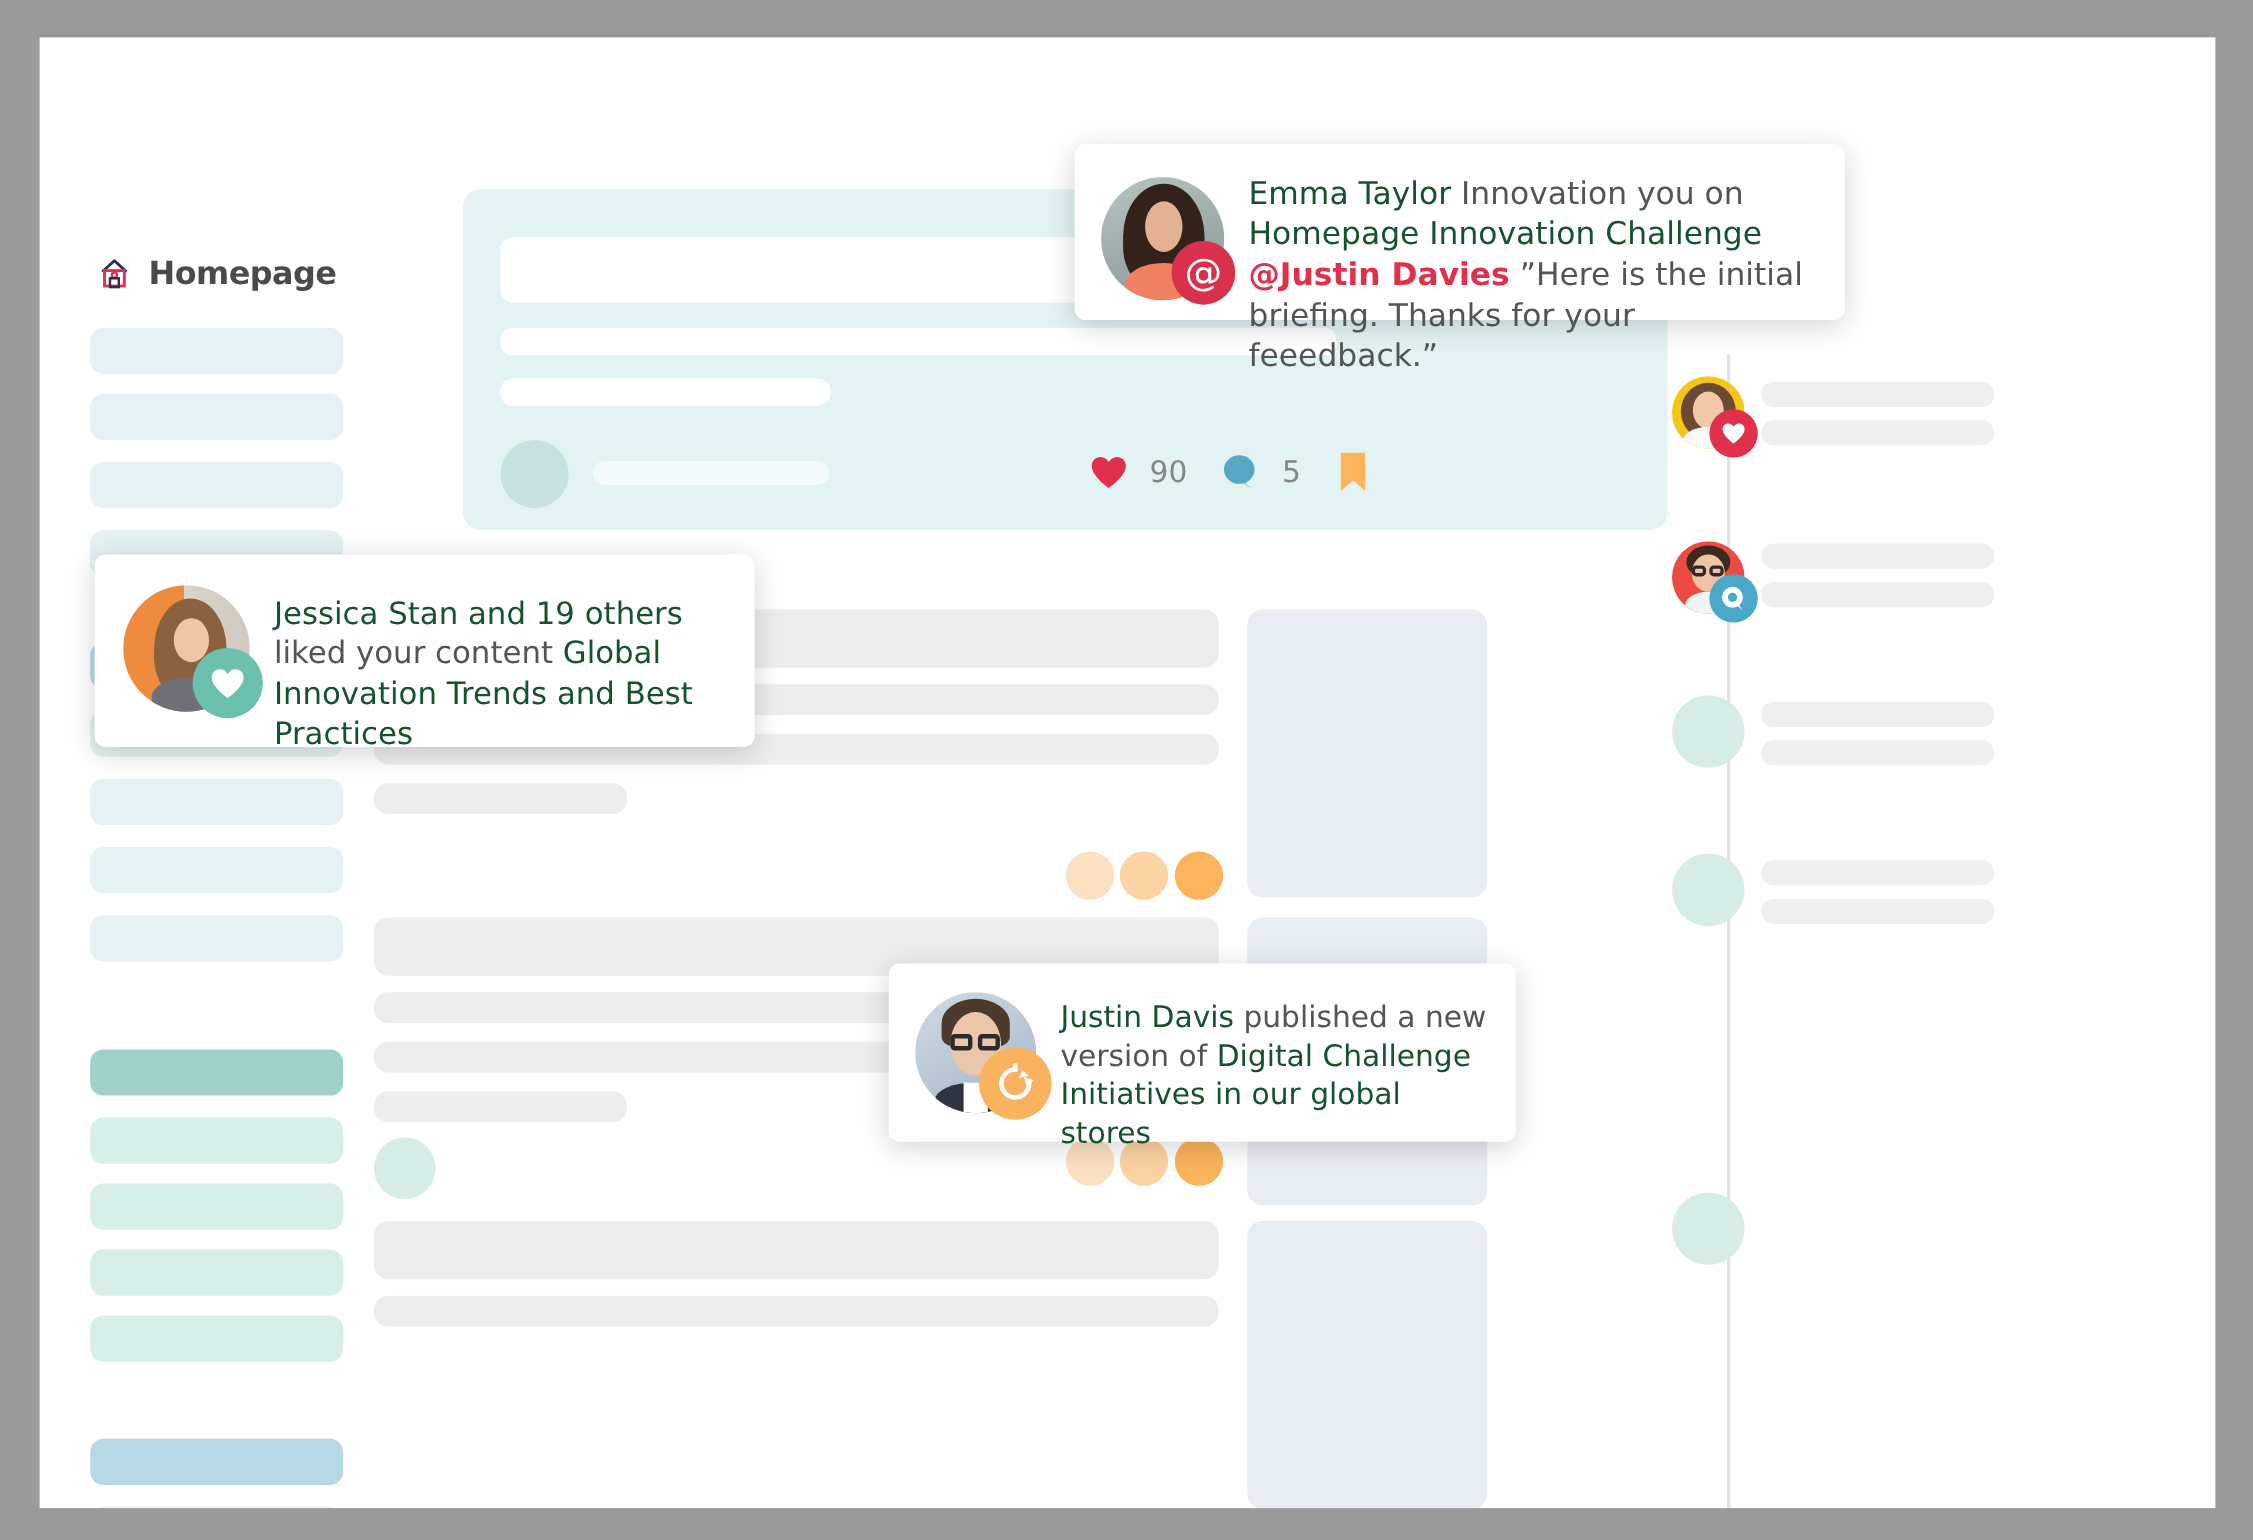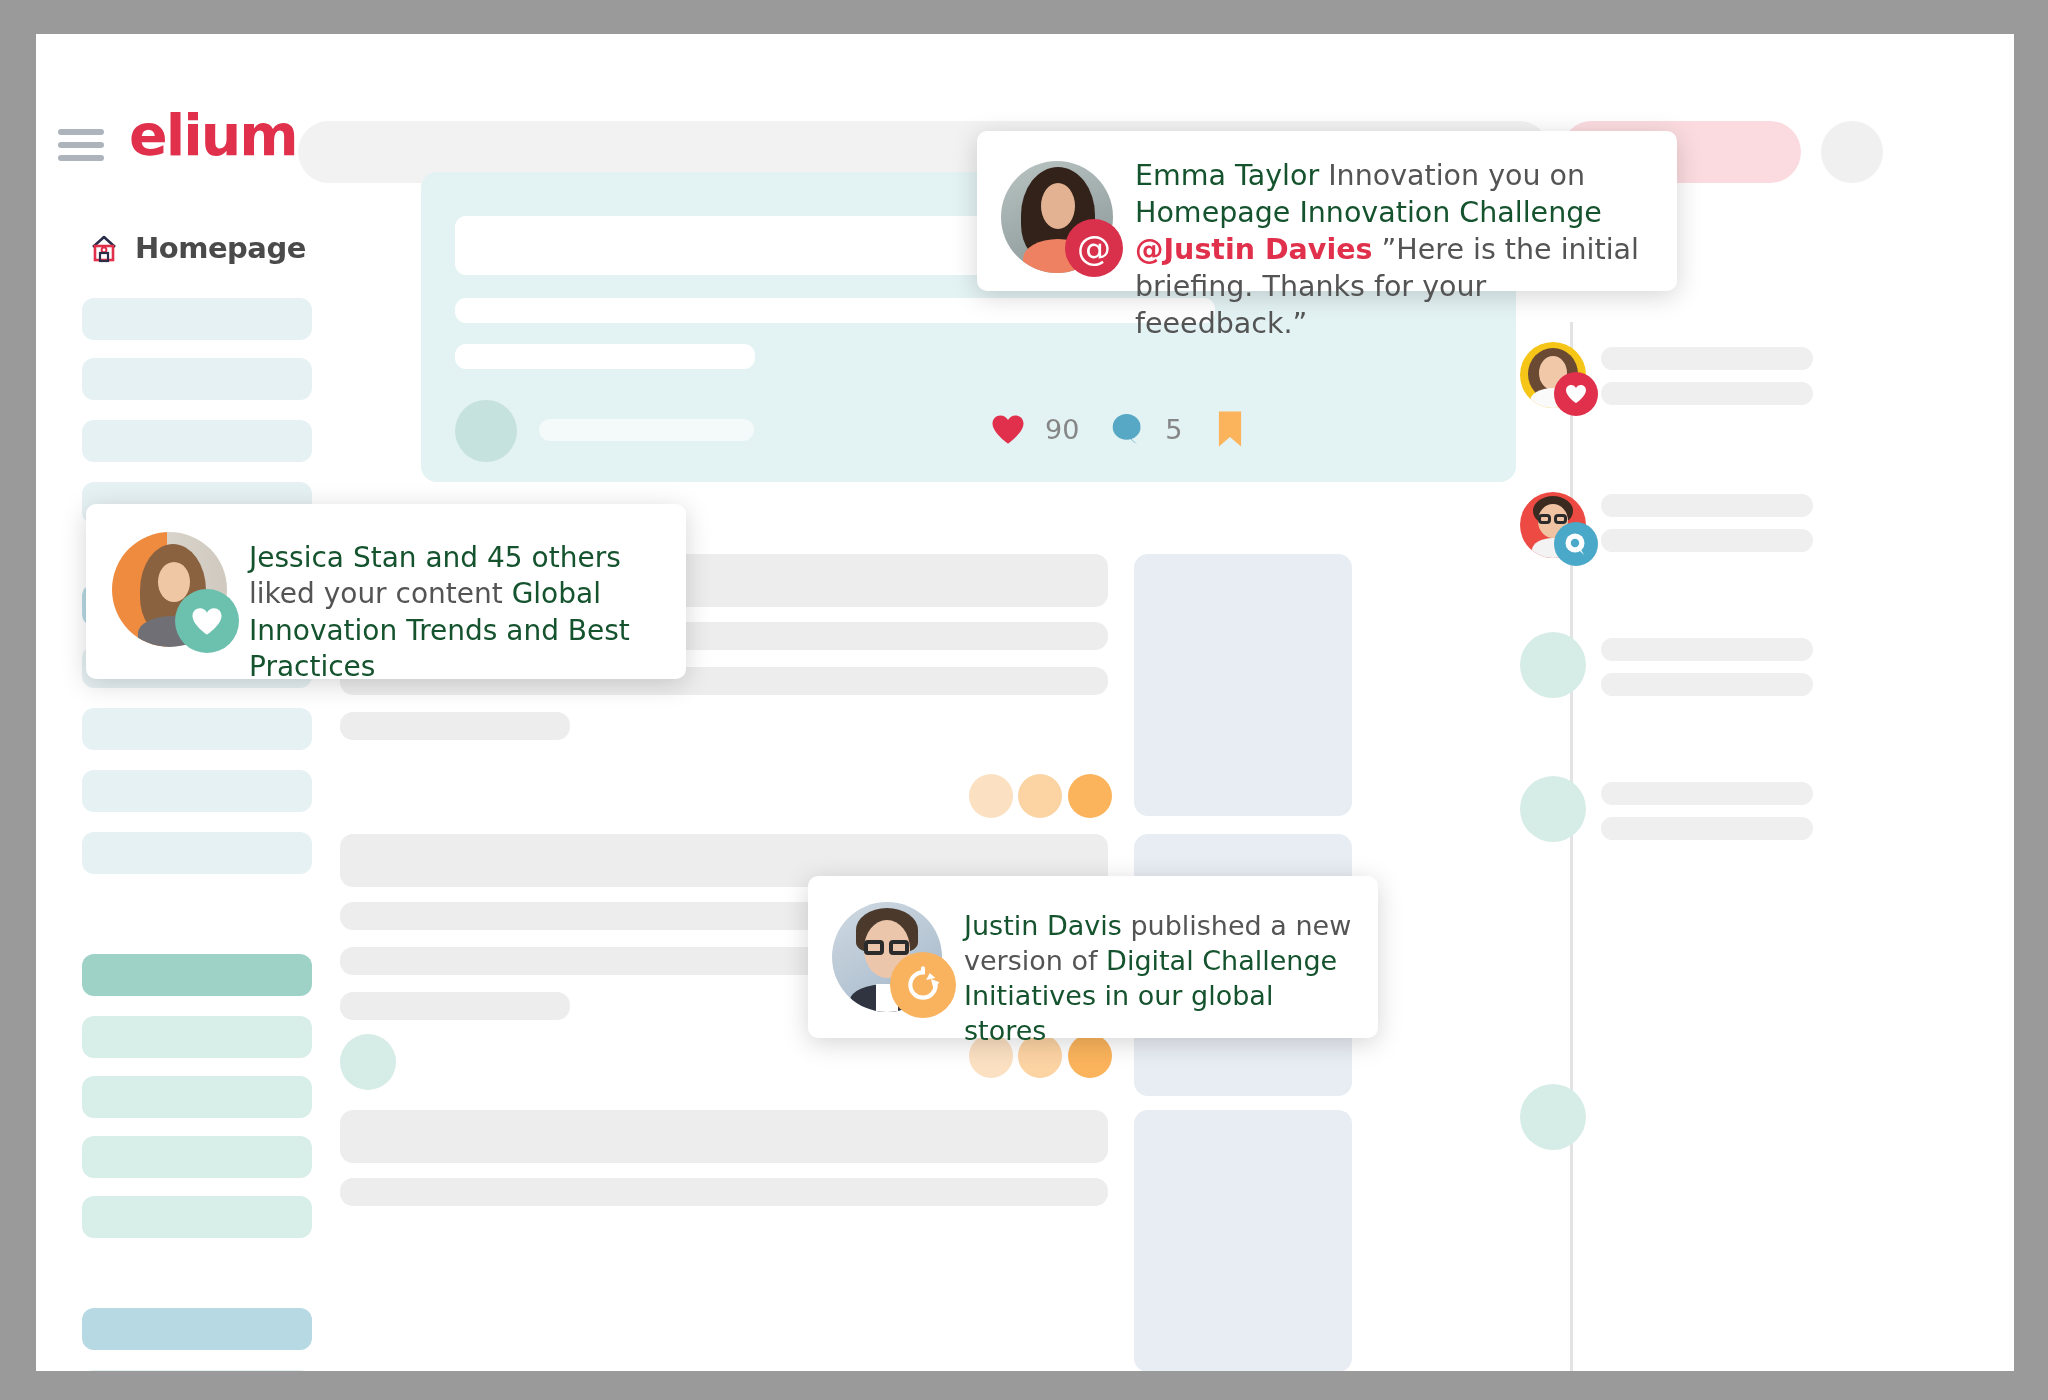--- a/index.html
+++ b/index.html
@@ -264,36 +264,20 @@
   .face .glasses {
     position: absolute; border: 3px solid #2b2b2b; border-radius: 4px;
   }
 </style>
 </head>
 <body>
 
 <div class="frame">
 <div class="frame-inner">
 
-  <div class="header">
-
-    <div class="burger">
-      <span></span>
-      <span></span>
-      <span></span>
-    </div>
-
-    <div class="logo">elium</div>
-
-    <div class="searchbar" title=""></div>
-
-    <div class="cta-pill" title=""></div>
-
-    <div class="avatar-pill"></div>
-  </div>
 
   <div class="sidebar">
 
     <div class="home-row">
       <svg class="home-icon" viewBox="0 0 40 40">
         <path d="M9 19 L20 9 L31 19" fill="none" stroke="#2b2e4a" stroke-width="2.6" stroke-linejoin="round"></path>
         <rect x="11" y="18" width="18" height="14" fill="none" stroke="#e0304b" stroke-width="2.6"></rect>
         <circle cx="20" cy="22" r="2.4" fill="none" stroke="#e0304b" stroke-width="2"></circle>
         <rect x="16" y="25" width="8" height="8" fill="none" stroke="#2b2e4a" stroke-width="2.2"></rect>
       </svg>
@@ -452,21 +436,21 @@
           <div class="skin" style="left:46px; top:30px; width:32px; height:40px; background:#f0c7a5;"></div>
           <div class="body" style="left:26px; top:84px; width:70px; height:34px; background:#6f6f75;"></div>
         </div>
       </div>
       <div class="notif-badge" style="right:-12px; bottom:-6px; width:64px; height:64px; background:#6cc0ae;">
         <svg width="32" height="29" viewBox="0 0 24 22">
               <path d="M12 21 C12 21 1 13.5 1 6.8 C1 3.3 3.6 1 6.6 1 C9 1 11 2.4 12 4.3 C13 2.4 15 1 17.4 1 C20.4 1 23 3.3 23 6.8 C23 13.5 12 21 12 21 Z" fill="#fff"></path>
             </svg>
       </div>
     </div>
-    <div class="notif-text" style="font-size:28px; padding-top:12px;"><b>Jessica Stan and 45 others</b><span> liked your content </span><b>Global Innovation Trends and Best Practices</b></div>
+    <div class="notif-text" style="font-size:28px; padding-top:12px;"><b>Jessica Stan and 19 others</b><span> liked your content </span><b>Global Innovation Trends and Best Practices</b></div>
   </div>
 
   <div class="notif" id="notif-publish" style="left:772px; top:842px; width:570px; height:162px; padding:22px 24px; gap:22px;">
     <div class="notif-av" style="width:110px; height:110px; margin-top:4px;">
       <div class="ring">
         <div class="face">
           <div class="bg" style="background:linear-gradient(150deg,#cfd9e2 0%,#b7c6d4 55%,#9fb2c3 100%)"></div>
           <div class="hair" style="left:24px; top:6px; width:62px; height:44px; background:#4b3a2c; border-radius:50% 50% 22% 22%;"></div>
           <div class="skin" style="left:32px; top:18px; width:46px; height:58px; background:#ecc6aa;"></div>
           <div class="glasses" style="left:32px; top:38px; width:20px; height:15px; border-width:4px;"></div>

